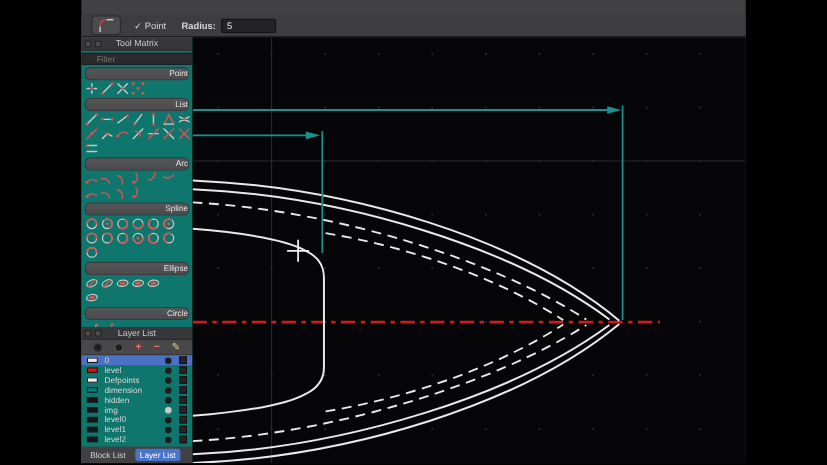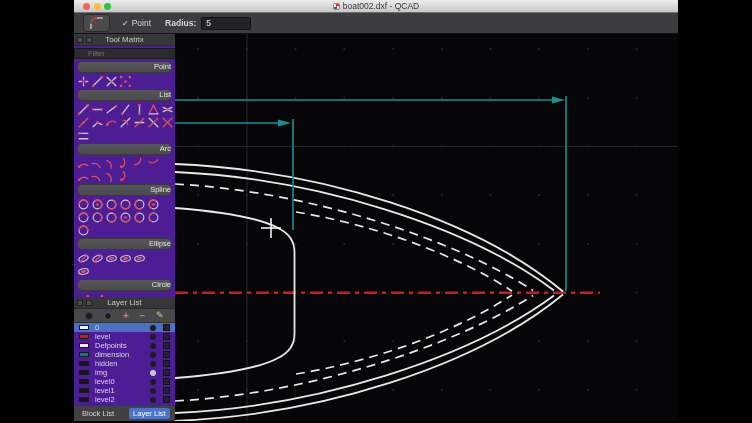--- a/index.html
+++ b/index.html
@@ -17,21 +17,21 @@
   .optbar{position:absolute;left:0;top:13px;right:0;height:20px;background:#3d3d40;border-bottom:1px solid #101012;
     display:flex;align-items:center;color:#d6d6d6;font-size:8.5px;}
   .toolbtn{width:25px;height:16px;margin-left:9px;background:#4b4b4e;border:1px solid #2b2b2d;border-radius:4px;
     display:flex;align-items:center;justify-content:center;}
   .chk{display:flex;align-items:center;margin-left:12px;gap:3px;}
   .chkmark{color:#e2e2e2;font-size:8px;}
   .radlabel{margin-left:14px;font-weight:bold;}
   .radinput{width:44px;height:11px;margin-left:5px;background:#232325;border:1px solid #121214;color:#e8e8e8;
     font-size:8.5px;font-family:"Liberation Sans",sans-serif;padding:0 0 0 4px;border-radius:2px;}
   
-  .dock{position:absolute;left:0;top:34px;width:101px;bottom:0;background:#4c1d95;border-right:1px solid #232325;
+  .dock{position:absolute;left:0;top:34px;width:101px;bottom:0;background:#0f766e;border-right:1px solid #232325;
     display:flex;flex-direction:column;}
   .dockhead{height:11px;background:#37373a;border-bottom:1px solid #2b2b2d;position:relative;
     text-align:center;color:#c9c9c9;font-size:8px;line-height:11px;}
   .dockbtns{position:absolute;left:3px;top:2.5px;display:flex;gap:3px;}
   .dockbtn{width:6px;height:6px;background:#4c4c4f;border:1px solid #222;box-sizing:border-box;}
   .filter{display:block;width:93px;height:9px;margin:2px auto 1px auto;background:#2b2b2d;border:1px solid #1d1d1f;
     color:#787878;font-size:7.5px;font-family:"Liberation Sans",sans-serif;padding:0 0 0 13px;}
   .sechead{margin:2px 3px 1px 3px;height:10px;background:linear-gradient(#565659,#4b4b4e);border:1px solid #3a3a3c;
     border-radius:5px;color:#e3e3e3;font-size:7.5px;text-align:right;line-height:10px;}
   .tmrow{display:flex;gap:1px;padding:0 0 0 3px;height:13px;align-items:center;}
@@ -46,42 +46,32 @@
   .plusminus{color:#ef6d6d;font-weight:bold;font-size:10px;}
   .pencil{color:#ddca77;font-size:9px;}
   .lrows{flex:1;}
   .lrow{height:9px;display:flex;align-items:center;font-size:7.5px;color:#d8d8d8;position:relative;}
   .lrow.sel{background:#4a71c4;}
   .sw{width:10px;height:4.5px;margin-left:5px;border:1px solid #1a1a1a;box-sizing:border-box;flex:0 0 10px;}
   .lname{margin-left:6px;flex:1;line-height:9px;}
   .leye{width:6px;height:6px;border-radius:50%;background:#1d1d1f;flex:0 0 6px;margin-right:7px;}
   .leye.bright{background:#c9c9c9;}
   .llock{width:5px;height:5px;background:#252527;border:1px solid #121214;flex:0 0 5px;margin-right:5px;}
-  .lptabs{height:15px;display:flex;align-items:center;gap:11px;padding-left:4px;background:#414144;}
+  .lptabs{height:15px;display:flex;align-items:center;gap:5px;padding-left:4px;background:#414144;}
   .tab{font-size:7.5px;color:#d2d2d2;padding:1px 4px;border-radius:2px;}
   .tab.active{background:#4a74ca;color:#fff;}
   
   .canvas{position:absolute;left:101px;top:34px;right:0;bottom:0;background:#060608;overflow:hidden;}
   .canvas svg{position:absolute;left:0;top:0;}
 </style>
 </head>
 <body>
 
 <div class="window">
 
-  <div class="titlebar">
-    <div class="lights">
-      <span class="light" style="background:#ff5f57"></span>
-      <span class="light" style="background:#febc2e"></span>
-      <span class="light" style="background:#28c840"></span>
-    </div>
-    <div class="title">
-      <span class="appicon"></span><span>boat002.dxf - QCAD</span>
-    </div>
-  </div>
 
   <div class="optbar">
     <div class="toolbtn">
       <svg width="17" height="13" viewBox="0 0 17 13">
         <path d="M3,12 V7" stroke="#c9c9c9" stroke-width="1.3" fill="none"></path>
         <path d="M9,1 H15" stroke="#c9c9c9" stroke-width="1.3" fill="none"></path>
         <path d="M3,7 Q3,1 9,1" stroke="#d84040" stroke-width="1.3" fill="none"></path>
       </svg>
     </div>
     <div class="chk">

